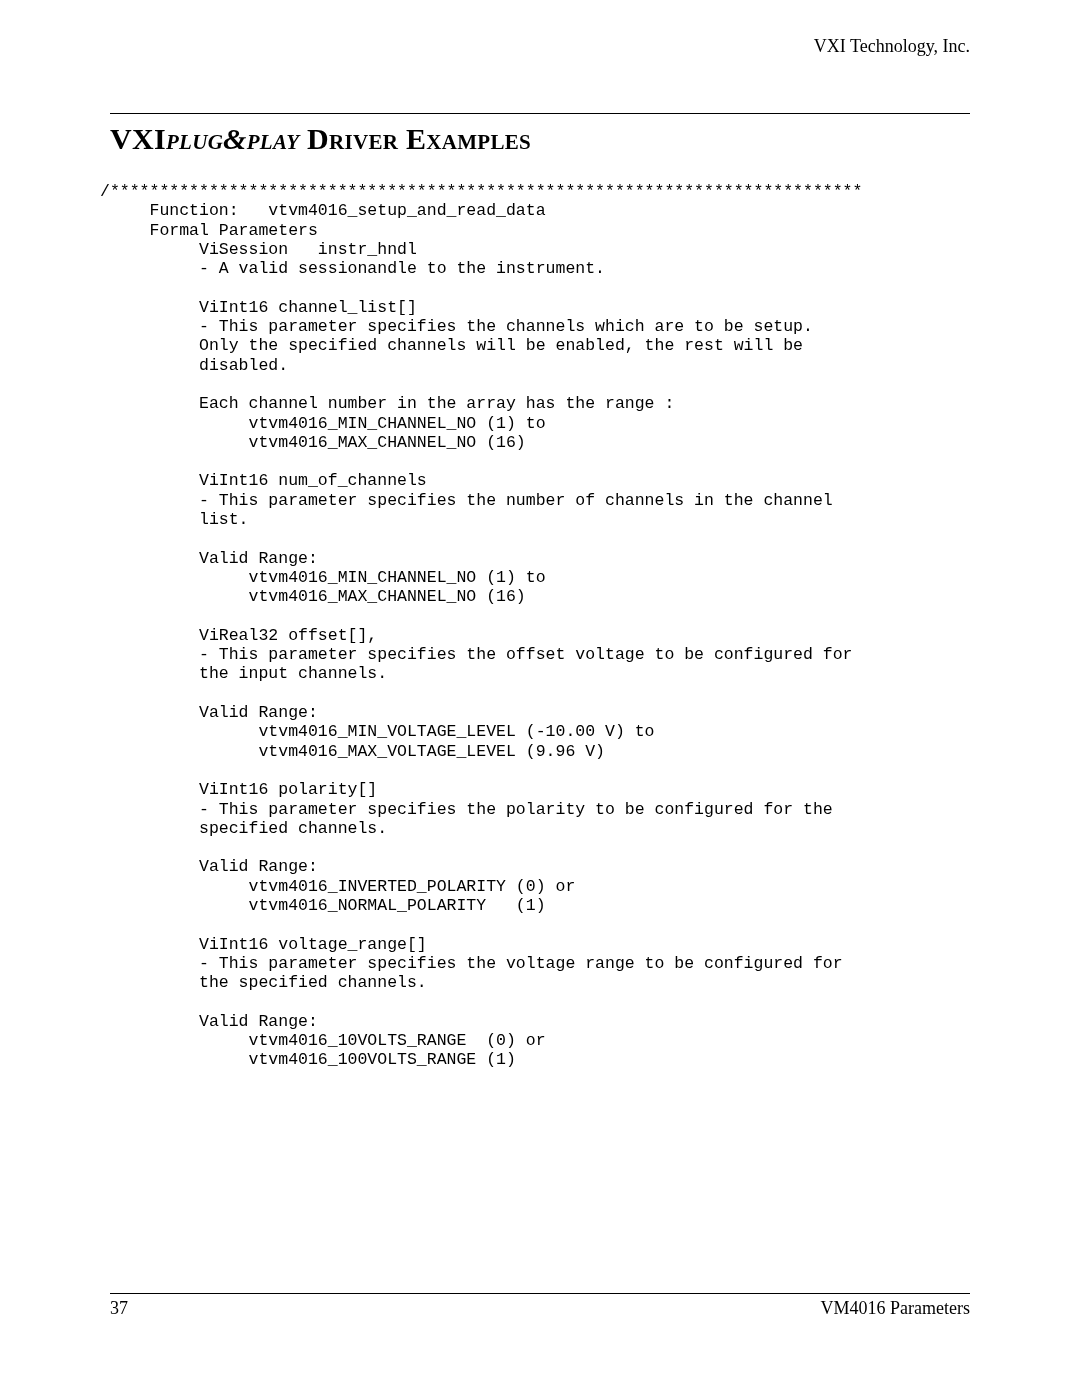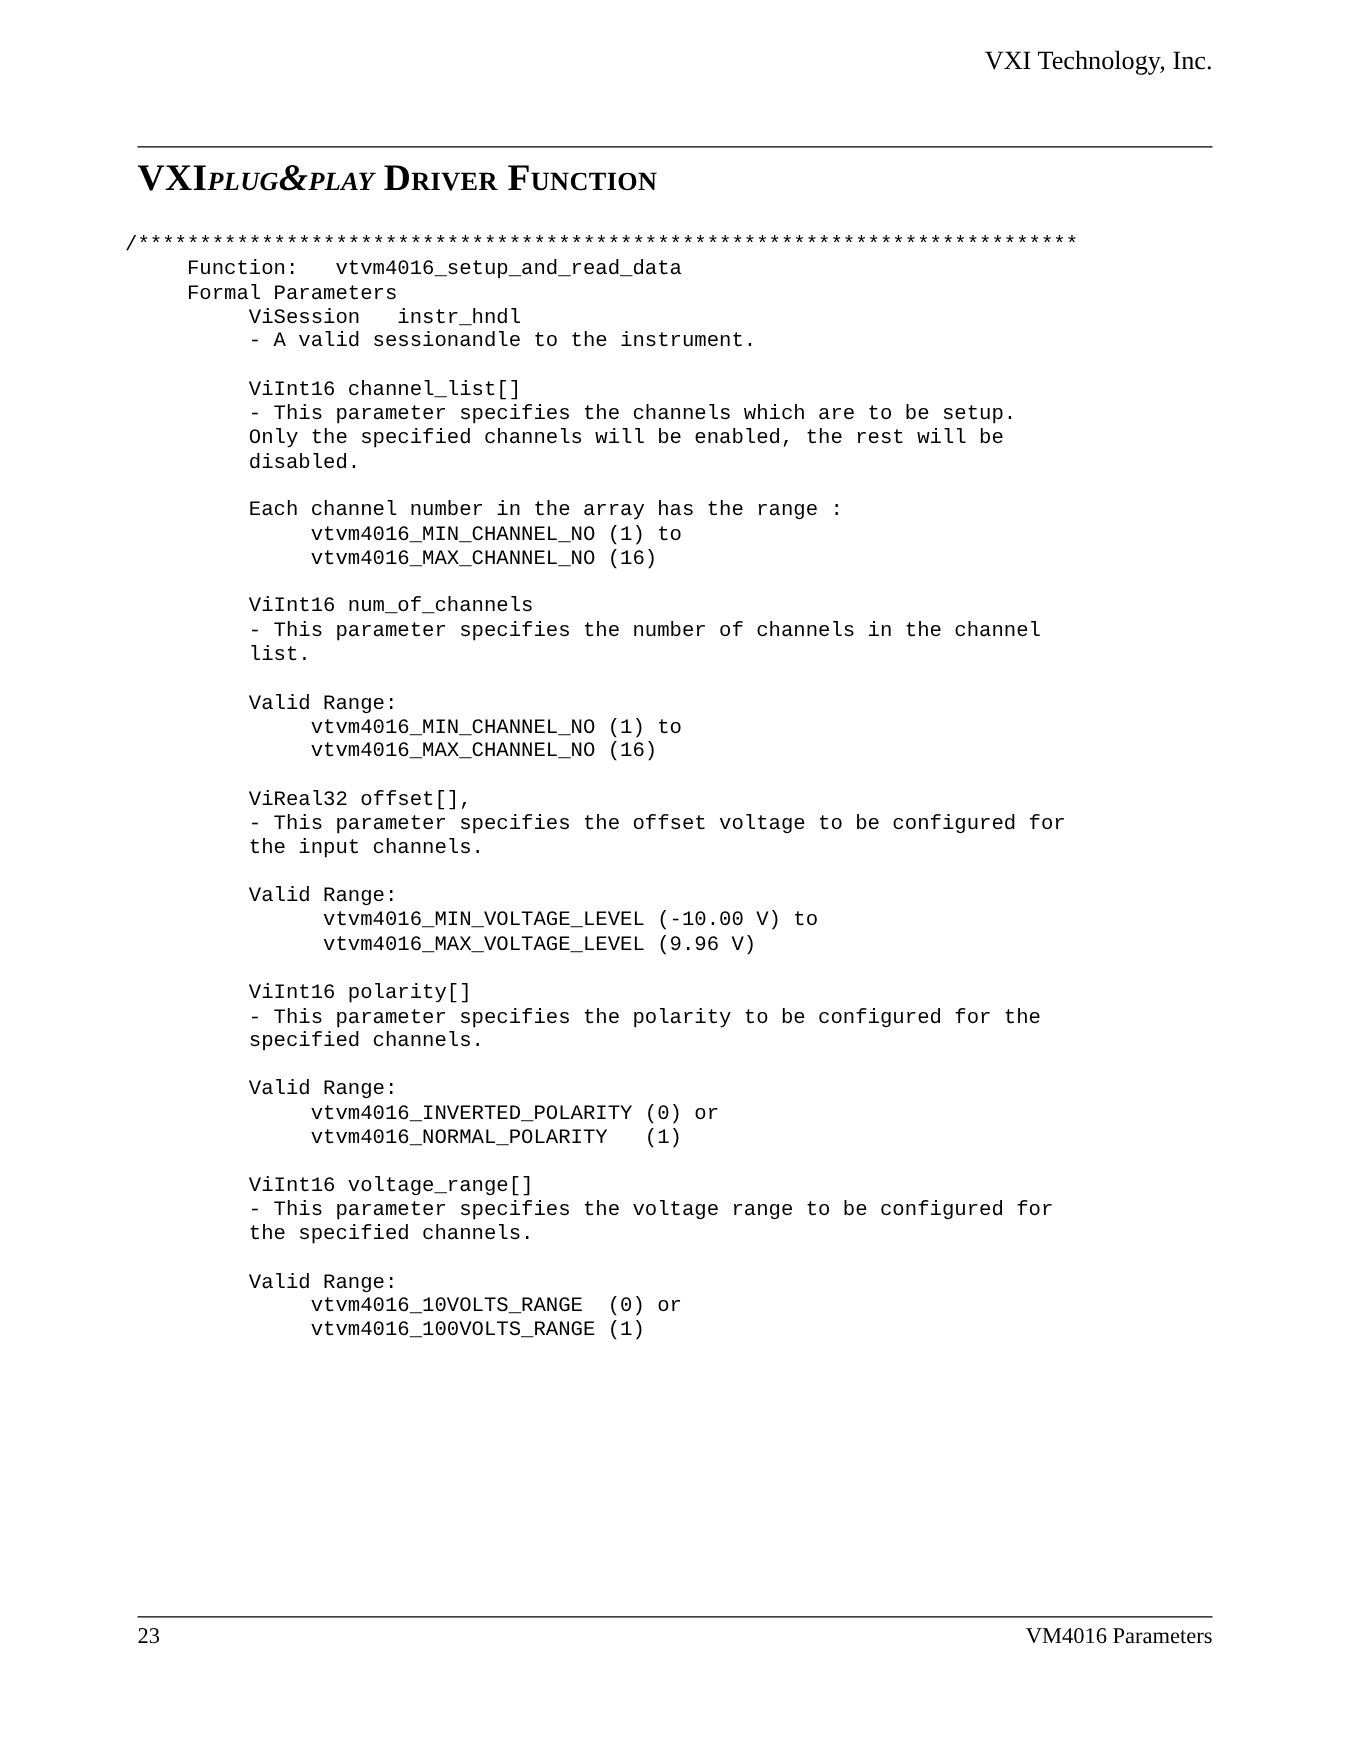--- a/index.html
+++ b/index.html
@@ -13,21 +13,21 @@
   }
   .page {
     position: relative;
     width: 1080px;
     height: 1397px;
     box-sizing: border-box;
     padding: 36px 110px 0 110px;
   }
   .running-head {
     text-align: right;
-    font-size: 21px;
+    font-size: 18px;
     margin-bottom: 56px;
   }
   .hr {
     border: 0;
     border-top: 1.5px solid #000;
     margin: 0 0 8px 0;
   }
   .title {
     margin: 0 0 6px 0;
     font-weight: bold;
@@ -68,21 +68,21 @@
 </head>
 <body>
 
 <div class="page">
 
   <div class="running-head">VXI Technology, Inc.</div>
 
   <hr class="hr">
 
   <h1 class="title">
-    <span class="upper">VXI</span><span class="ital">plug&amp;play</span><span> Driver Function</span>
+    <span class="upper">VXI</span><span class="ital">plug&amp;play</span><span> Driver Examples</span>
   </h1>
 
   <div class="code">/****************************************************************************
      Function:   vtvm4016_setup_and_read_data
      Formal Parameters
           ViSession   instr_hndl
           - A valid sessionandle to the instrument.
 
           ViInt16 channel_list[]
           - This parameter specifies the channels which are to be setup.
@@ -121,18 +121,18 @@
           - This parameter specifies the voltage range to be configured for
           the specified channels.
 
           Valid Range:
                vtvm4016_10VOLTS_RANGE  (0) or
                vtvm4016_100VOLTS_RANGE (1)</div>
 
   <div class="footer">
     <hr class="hr">
     <div class="footer-row">
-      <span>23</span>
+      <span>37</span>
       <span>VM4016 Parameters</span>
     </div>
   </div>
 
 </div>
 
 </body></html>

